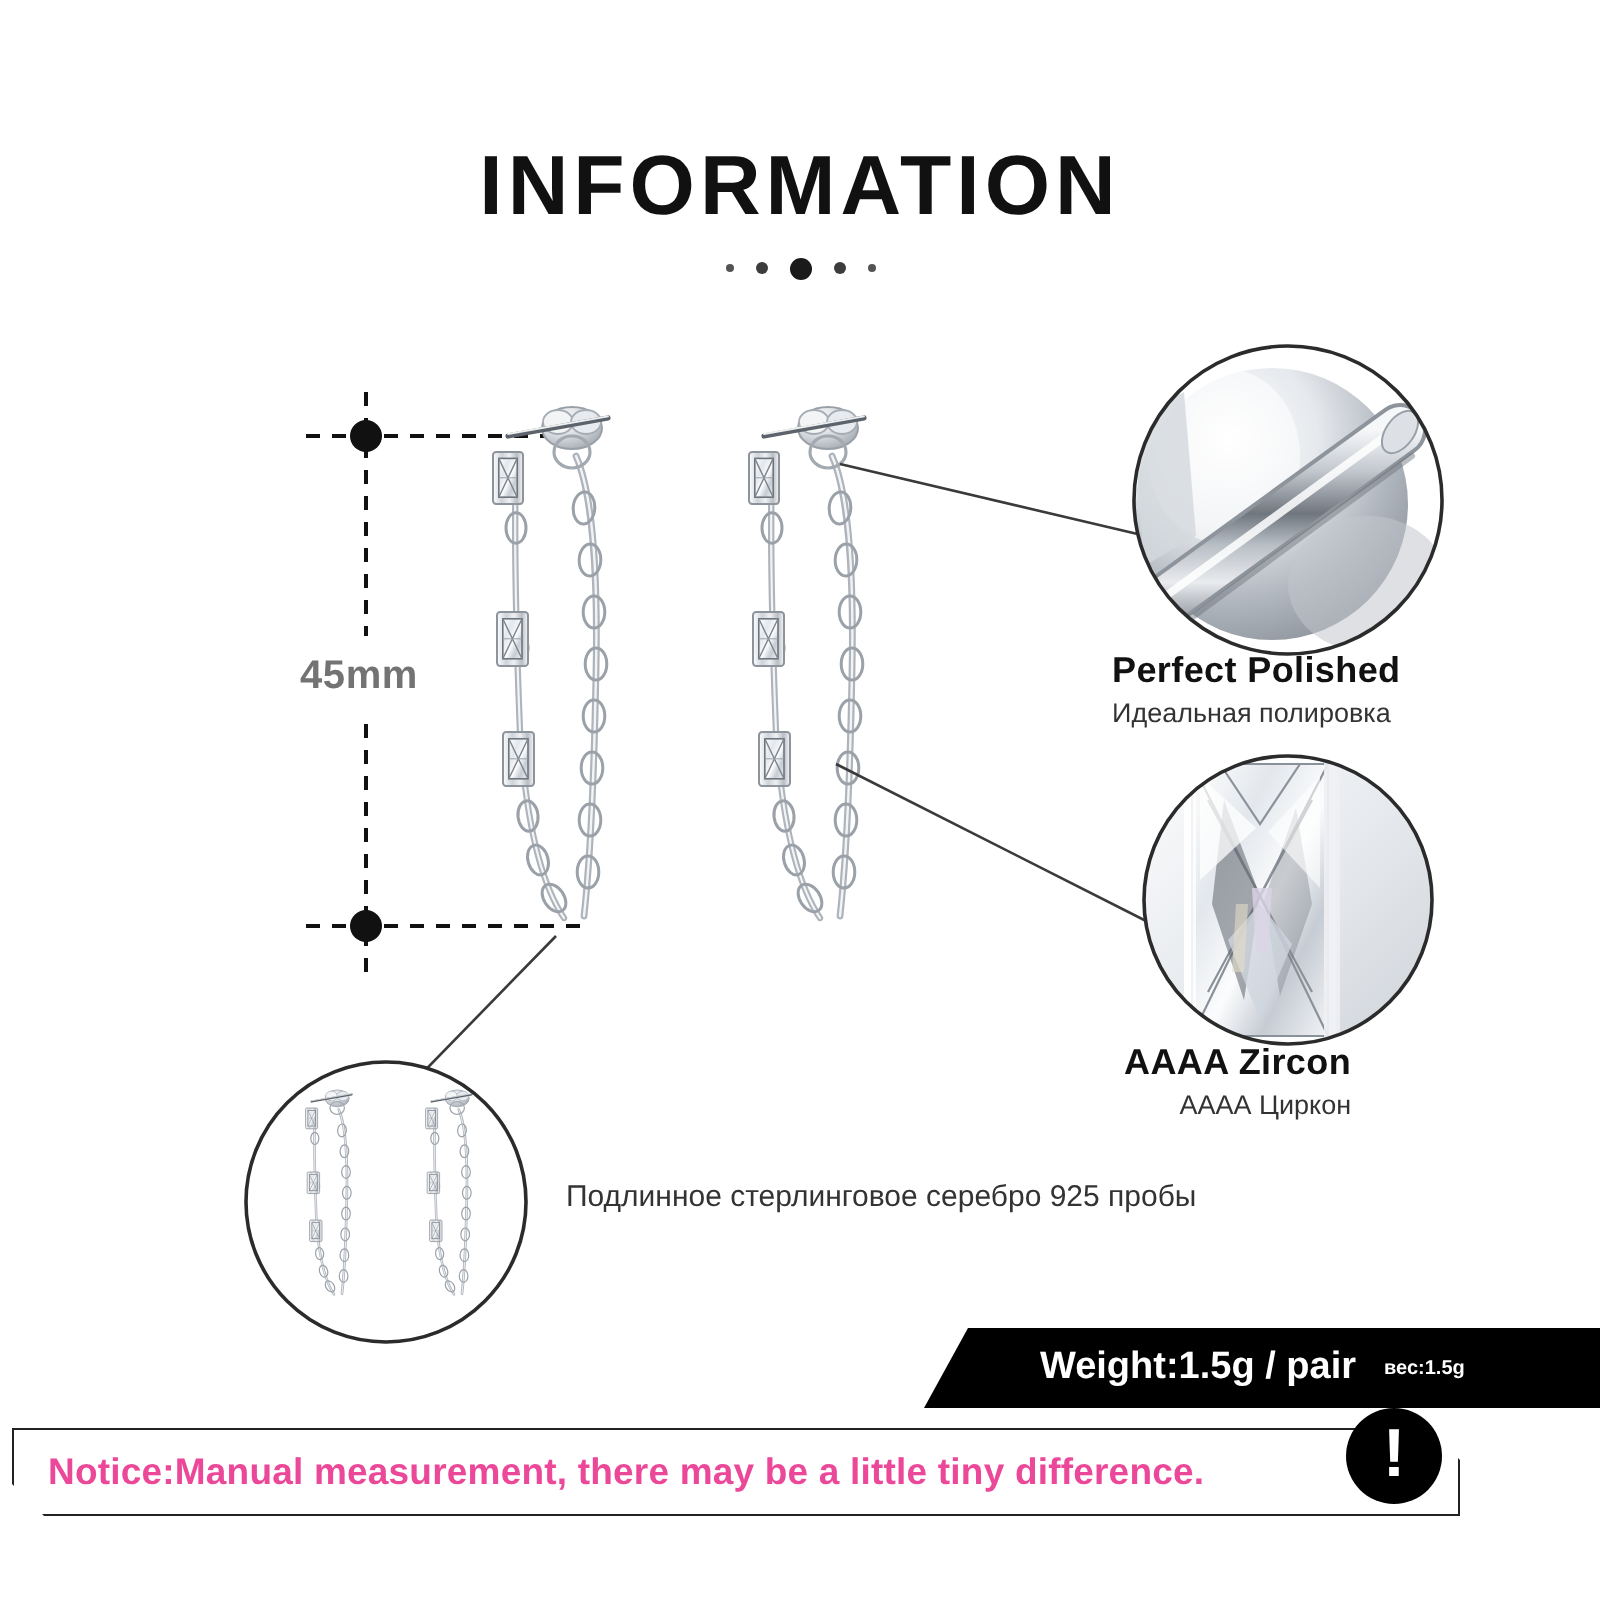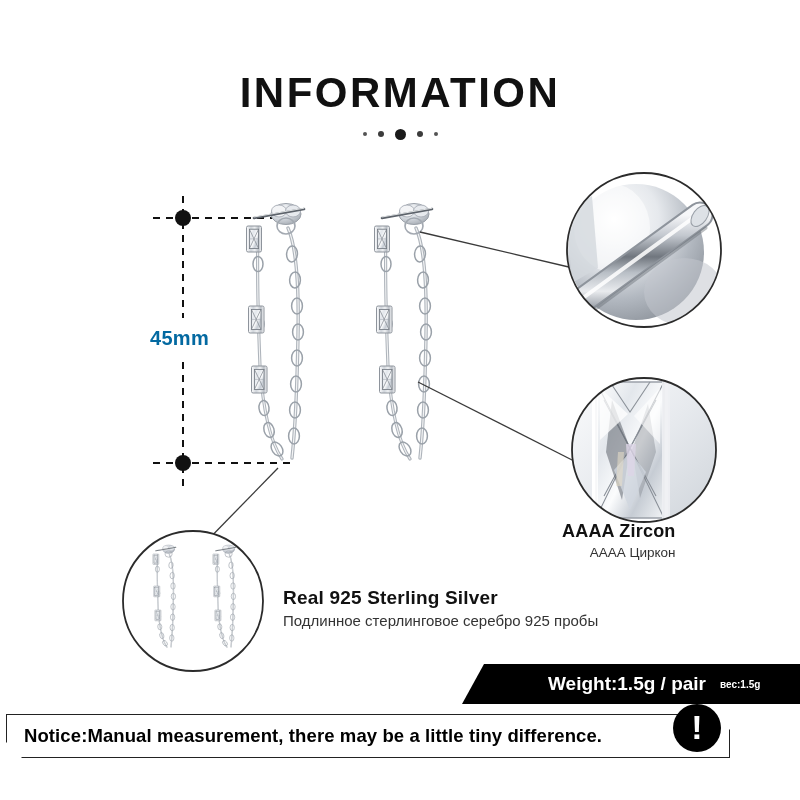--- a/index.html
+++ b/index.html
@@ -63,21 +63,21 @@
     width: 800px; height: 800px;
     pointer-events: none;
   }
 
   
   #measure-label {
     left: 150px; top: 327px;
     font-size: 20px;
     font-weight: 700;
     letter-spacing: .3px;
-    color: #0369a1;
+    color: #737373;
   }
 
   
   .caption-en {
     font-size: 18px;
     font-weight: 700;
     color: #111;
     white-space: nowrap;
     letter-spacing: .2px;
   }
@@ -110,21 +110,20 @@
     align-items: center;
     justify-content: flex-start;
     padding-left: 58px;
     gap: 14px;
   }
   #weight-main {
     color: #fff;
     font-size: 19px;
     font-weight: 700;
     white-space: nowrap;
-    margin-left: 28px;
   }
   #weight-ru {
     color: #fff;
     font-size: 10px;
     font-weight: 700;
     white-space: nowrap;
   }
 
   
   #notice-bar {
@@ -137,21 +136,21 @@
     border: 1.6px solid #222;
     clip-path: polygon(0 0, calc(100% - 16px) 0, 100% 16px, 100% 100%, 16px 100%, 0 calc(100% - 16px));
   }
   #notice-text {
     position: absolute;
     left: 18px; top: 0;
     height: 44px;
     display: flex; align-items: center;
     font-size: 18.5px;
     font-weight: 700;
-    color: #000000;
+    color: #ec4899;
     letter-spacing: .1px;
     white-space: nowrap;
   }
   #notice-badge {
     left: 673px; top: 704px;
     width: 48px; height: 48px;
     border-radius: 50%;
     background: #000;
     display: flex;
     align-items: center;
@@ -377,28 +376,31 @@
         <g transform="translate(215,546) scale(0.40)">
           <use href="#earringArt"></use>
         </g>
       </g>
       <circle cx="193" cy="601" r="70" fill="none" stroke="#2b2b2b" stroke-width="1.8"></circle>
     </g>
   </svg>
 
   <div class="abs" id="measure-label">45mm</div>
 
+  <div class="abs" id="cap-polished">
+    <div class="caption-en">Perfect  Polished</div>
+    <div class="caption-ru">Идеальная полировка</div>
+  </div>
 
   <div class="abs" id="cap-zircon">
     <div class="caption-en">AAAA  Zircon</div>
     <div class="caption-ru">АААА Циркон</div>
   </div>
 
   <div class="abs" id="cap-silver">
-    <div class="caption-en">Real 925  Sterling  Silver</div>
     <div class="caption-ru">Подлинное стерлинговое серебро 925 пробы</div>
   </div>
 
   <div class="abs" id="weight-banner">
     <div class="bg"></div>
     <div class="inner">
       <span id="weight-main">Weight:1.5g / pair</span>
       <span id="weight-ru">вес:1.5g</span>
     </div>
   </div>

